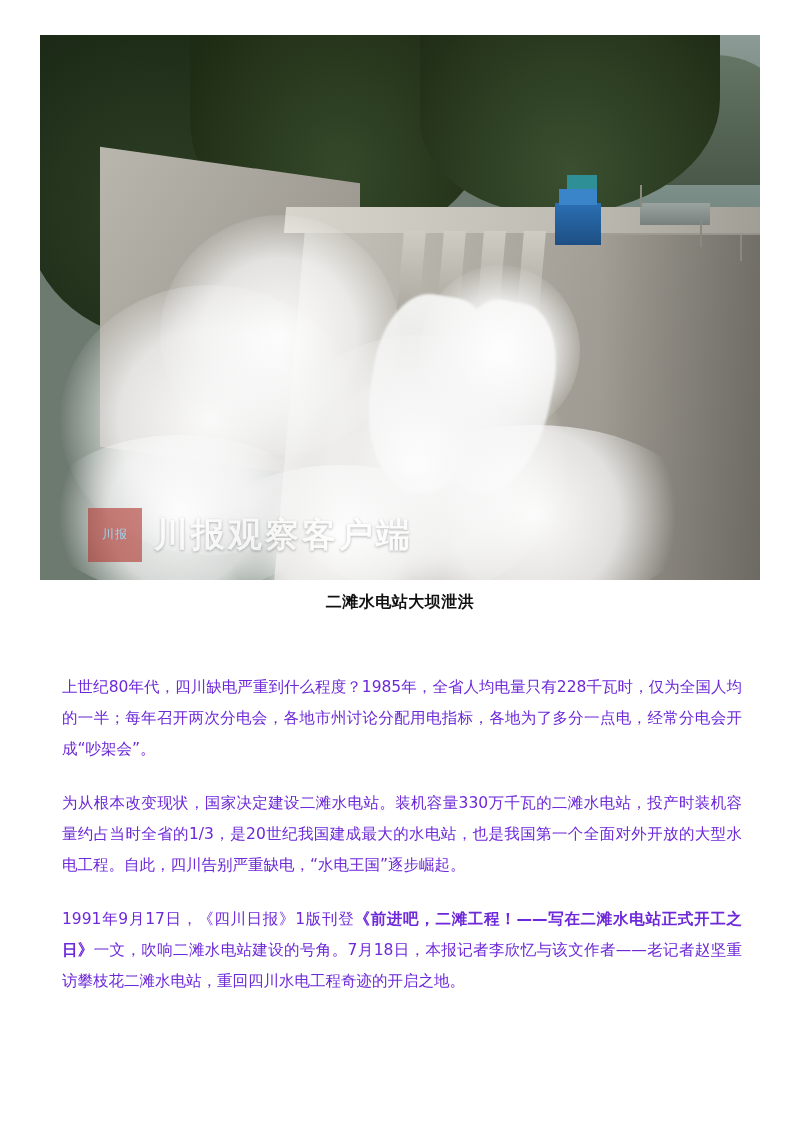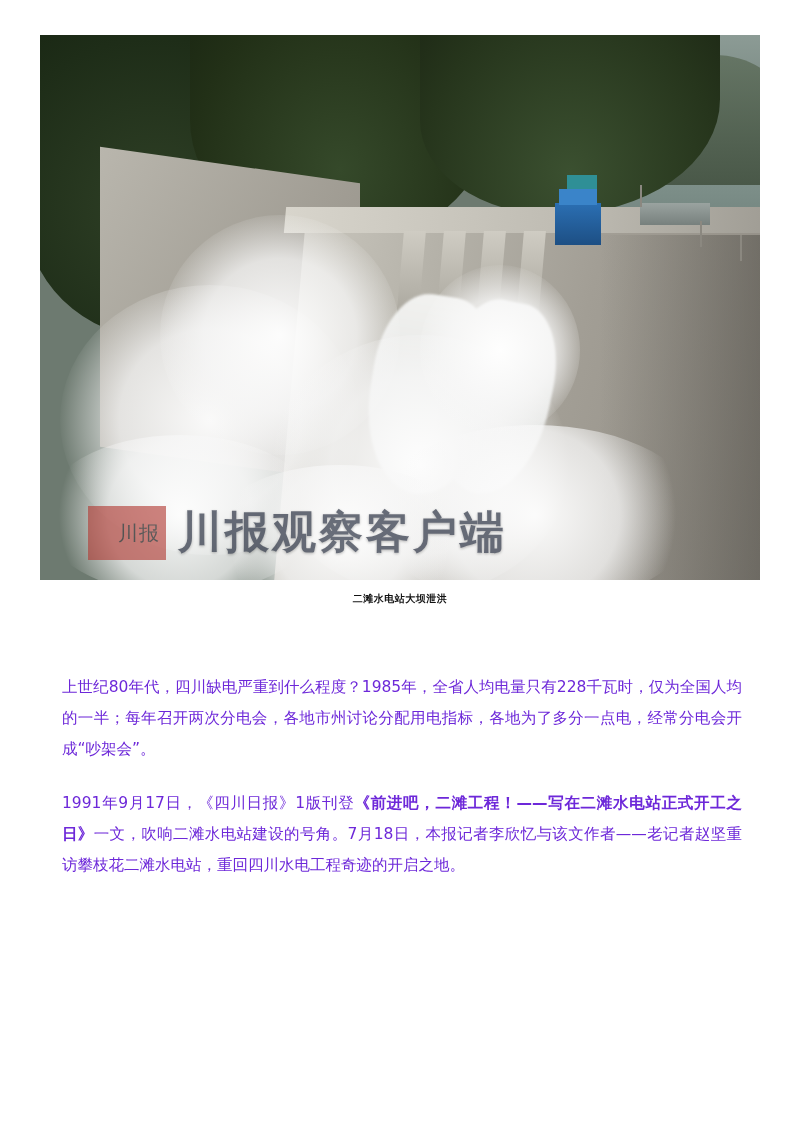--- a/index.html
+++ b/index.html
@@ -206,48 +206,47 @@
     bottom: 18px;
     display: flex;
     align-items: center;
     gap: 12px;
     opacity: .62;
   }
   .wm-logo {
     width: 54px;
     height: 54px;
     background: #b23a33;
-    color: #000000;
-    font-size: 20px;
+    color: #7dd3fc;
+    font-size: 12px;
     line-height: 1.1;
     letter-spacing: 1px;
     display: flex;
     align-items: center;
     justify-content: center;
     text-align: center;
     font-family: "DejaVu Sans", sans-serif;
-    padding-left: 24px;
   }
   .wm-text {
-    color: #0f172a;
-    font-size: 44px;
+    color: #ffffff;
+    font-size: 34px;
     font-weight: bold;
     letter-spacing: 3px;
     text-shadow: 0 1px 3px rgba(0,0,0,.45);
     font-family: "DejaVu Sans", sans-serif;
   }
 
   
   .caption {
     position: absolute;
     left: 0;
     top: 592px;
     width: 800px;
     text-align: center;
-    font-size: 10px;
+    font-size: 16px;
     font-weight: bold;
     color: #111111;
     font-family: "DejaVu Sans", sans-serif;
     letter-spacing: .5px;
   }
 
   
   .body {
     position: absolute;
     left: 62px;
@@ -313,16 +312,17 @@
         <div class="wm-logo">川报</div>
         <div class="wm-text">川报观察客户端</div>
       </div>
     </div>
   </div>
 
   <div class="caption">二滩水电站大坝泄洪</div>
 
   <div class="body">
     <p class="para" id="p1"><span>上世纪80年代，四川缺电严重到什么程度？1985年，全省人均电量只有228千瓦时，仅为全国人均的一半；每年召开两次分电会，各地市州讨论分配用电指标，各地为了多分一点电，经常分电会开成“吵架会”。</span></p>
+    <p class="para" id="p2"><span>为从根本改变现状，国家决定建设二滩水电站。装机容量330万千瓦的二滩水电站，投产时装机容量约占当时全省的1/3，是20世纪我国建成最大的水电站，也是我国第一个全面对外开放的大型水电工程。自此，四川告别严重缺电，“水电王国”逐步崛起。</span></p>
     <p class="para" id="p3"><span>1991年9月17日，《四川日报》1版刊登</span><span class="bold-title">《前进吧，二滩工程！——写在二滩水电站正式开工之日》</span><span>一文，吹响二滩水电站建设的号角。7月18日，本报记者李欣忆与该文作者——老记者赵坚重访攀枝花二滩水电站，重回四川水电工程奇迹的开启之地。</span></p>
   </div>
 
 </div>
 
 </body></html>

